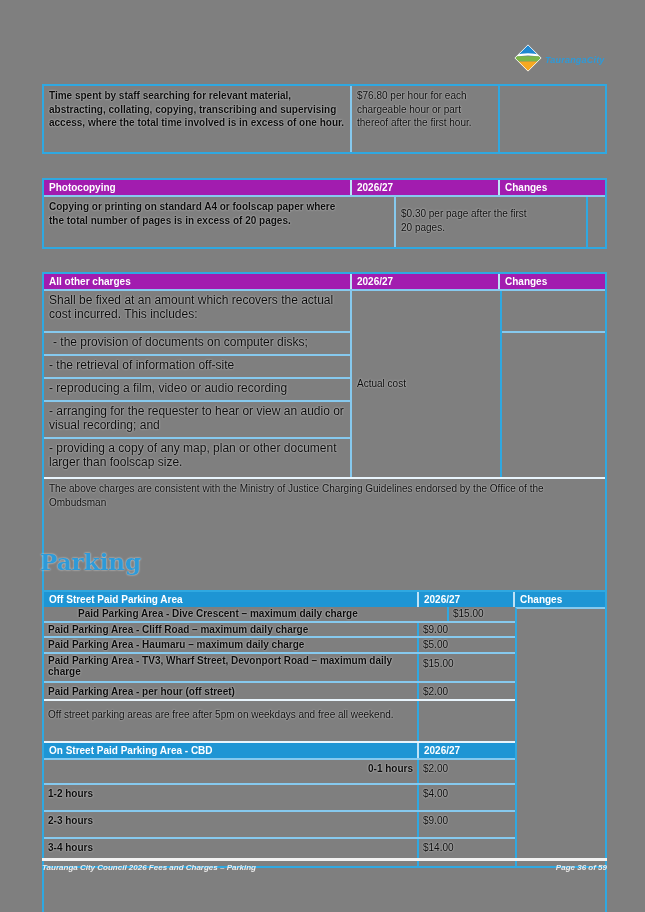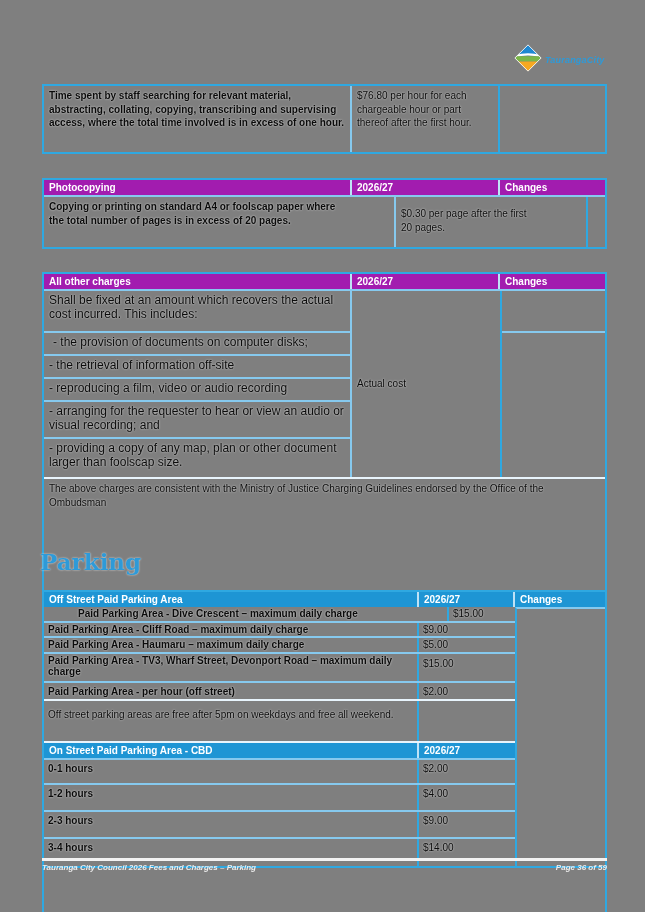--- a/index.html
+++ b/index.html
@@ -195,21 +195,21 @@
         <div class="pl" style="min-height:40px;">Off street parking areas are free after 5pm on weekdays and free all weekend.</div>
         <div class="pv"></div>
       </div>
 
       <div class="prow subhdr">
         <div class="pl">On Street Paid Parking Area - CBD</div>
         <div class="pv">2026/27</div>
       </div>
 
       <div class="prow hourrow">
-        <div class="pl" style="min-height:23px;">0-1 hours</div>
+        <div class="pl" style="min-height:23px;text-align:right;">0-1 hours</div>
         <div class="pv">$2.00</div>
       </div>
       <div class="prow hourrow">
         <div class="pl" style="min-height:25px;">1-2 hours</div>
         <div class="pv">$4.00</div>
       </div>
       <div class="prow hourrow">
         <div class="pl" style="min-height:25px;">2-3 hours</div>
         <div class="pv">$9.00</div>
       </div>

